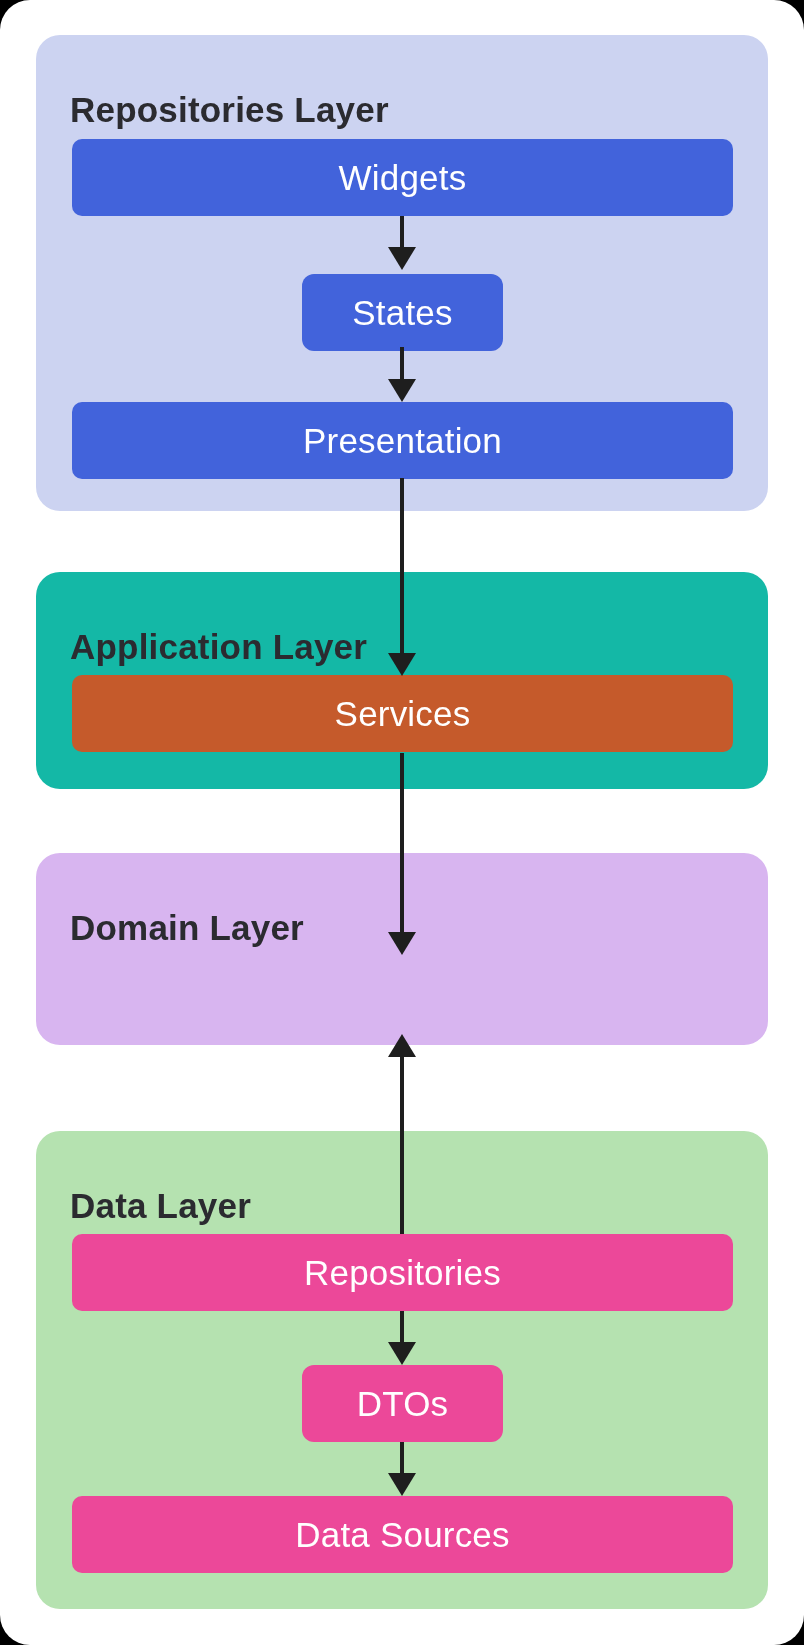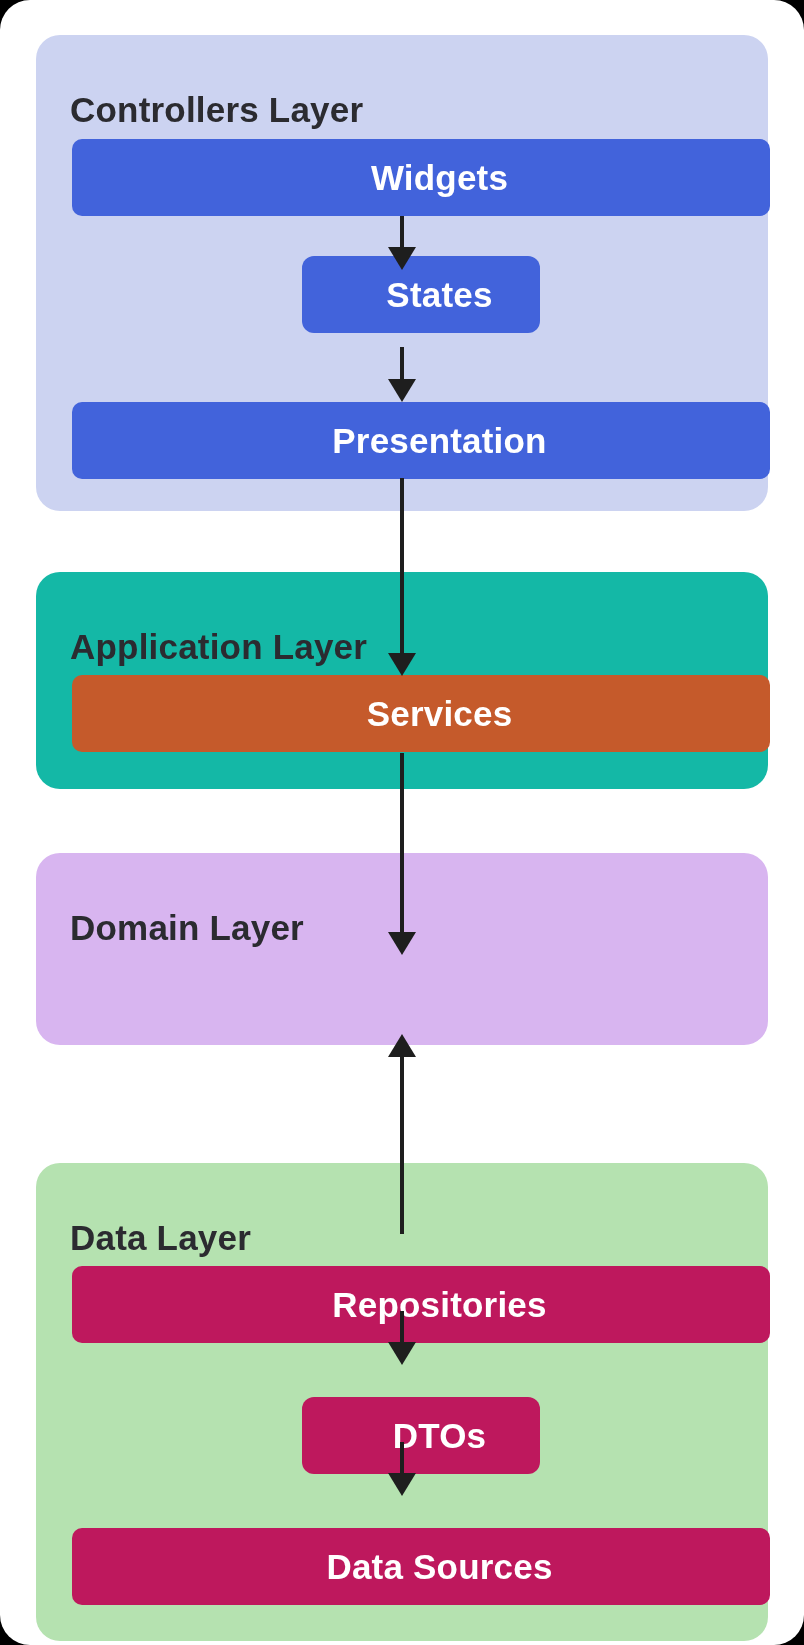--- a/index.html
+++ b/index.html
@@ -12,50 +12,49 @@
     font-family: "Liberation Sans", sans-serif;
   }
   .panel {
     position: absolute;
     left: 36px; width: 732px;
     border-radius: 24px;
   }
   .panel-presentation { top: 35px;  height: 476px; background: #ccd3f1; }
   .panel-application  { top: 572px; height: 217px; background: #14b8a6; }
   .panel-domain       { top: 853px; height: 192px; background: #d8b5f0; }
-  .panel-data         { top: 1131px; height: 478px; background: #b5e2b0; margin-top: 32px; }
+  .panel-data         { top: 1131px; height: 478px; background: #b5e2b0; }
 
   .layer-title {
     position: absolute;
     left: 34px; top: 26px;
     font-size: 35px; font-weight: 700;
     color: #2b2b30;
     letter-spacing: 0.2px;
   }
 
   .node {
     position: absolute;
     display: flex; align-items: center; justify-content: center;
     color: #ffffff;
-    font-size: 35px; font-weight: 700;
+    font-size: 35px; font-weight: 400;
     border-radius: 10px;
     letter-spacing: 0.2px;
-    padding-left: 37px;
   }
   .node-wide  { left: 36px;  width: 661px; height: 77px; }
   .node-small { left: 266px; width: 201px; height: 77px; border-radius: 12px; }
 
   .c-blue   { background: #4263db; }
   .c-orange { background: #c55a2b; }
   .c-purple { background: #671b9e; }
-  .c-green  { background: #be185d; }
+  .c-green  { background: #ec4899; }
 
   
   .pos-widgets      { top: 104px; }
-  .pos-states       { top: 221px; }
+  .pos-states       { top: 239px; }
   .pos-controllers  { top: 367px; }
   .pos-services     { top: 103px; }
   .pos-models       { top: 102px; height: 79px; }
   .pos-repositories { top: 103px; }
   .pos-dtos         { top: 234px; }
   .pos-datasources  { top: 365px; }
 
   
   .arrow-line {
     position: absolute;
@@ -79,21 +78,21 @@
   .head-5 { top: 1034px; }                .line-5 { top: 1054px; height: 180px; }
   .line-6 { top: 1311px; height: 33px; }  .head-6 { top: 1342px; }
   .line-7 { top: 1442px; height: 33px; }  .head-7 { top: 1473px; }
 </style>
 </head>
 <body>
 
 <div class="canvas">
 
   <section class="panel panel-presentation">
-    <h2 class="layer-title">Controllers Layer</h2>
+    <h2 class="layer-title">Repositories Layer</h2>
     <div class="node node-wide c-blue pos-widgets">Widgets</div>
     <div class="node node-small c-blue pos-states">States</div>
     <div class="node node-wide c-blue pos-controllers">Presentation</div>
   </section>
 
   <section class="panel panel-application">
     <h2 class="layer-title">Application Layer</h2>
     <div class="node node-wide c-orange pos-services">Services</div>
   </section>
 

